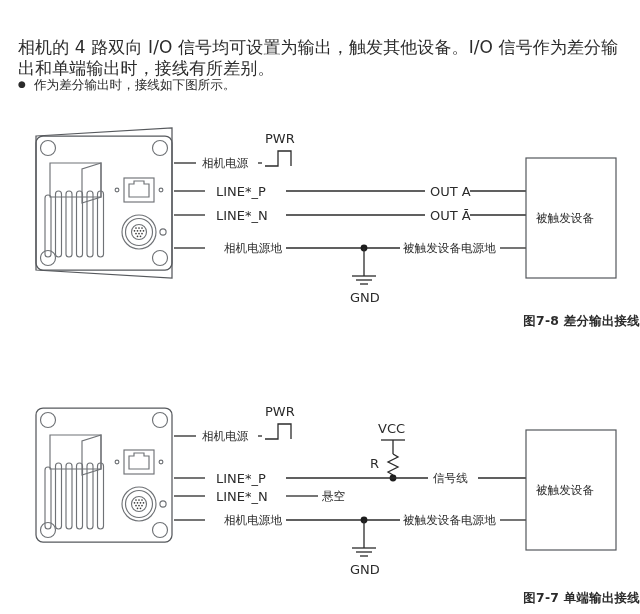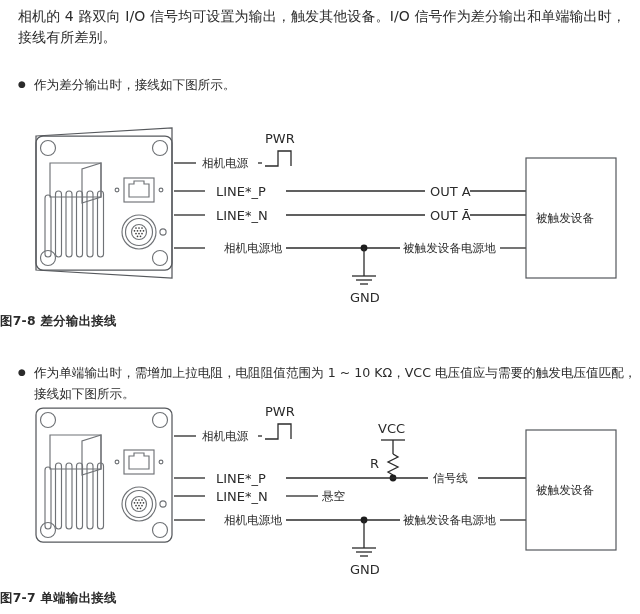--- a/index.html
+++ b/index.html
@@ -18,24 +18,25 @@
   }
   .page {
     position: relative;
     width: 640px;
     height: 614px;
   }
 
   
   .para {
     position: absolute;
-    font-size: 14px;
+    font-size: 17px;
     line-height: 21px;
     color: #2b2b2b;
     letter-spacing: 0.1px;
+    margin-top: 31px;
   }
   #intro-para {
     left: 18px;
     top: 6px;
     width: 608px;
   }
   .bullet-para {
     position: absolute;
     font-size: 12.6px;
     line-height: 21px;
@@ -59,21 +60,21 @@
   }
   #bullet-single {
     left: 18px;
     top: 350px;
     width: 606px;
   }
 
   .fig-caption {
     position: absolute;
     width: 640px;
-    text-align: left;
+    text-align: right;
     font-size: 12.4px;
     font-weight: bold;
     color: #2b2b2b;
     letter-spacing: 0.3px;
   }
   #caption-1 { top: 313px; left: 0; }
   #caption-2 { top: 590px; left: 0; }
 
   
   .diagram {
@@ -200,21 +201,20 @@
 
       <g>
         <rect class="box-ln" x="526" y="40" width="90" height="120"></rect>
         <text class="lbl-cn" x="536" y="104">被触发设备</text>
       </g>
     </svg>
   </div>
 
   <div class="fig-caption" id="caption-1">图7-8  差分输出接线</div>
 
-  <div class="bullet-para" id="bullet-single">作为单端输出时，需增加上拉电阻，电阻阻值范围为 1 ~ 10 KΩ，VCC 电压值应与需要的触发电压值匹配，接线如下图所示。</div>
 
   <div class="diagram" id="diagram-2">
     <svg width="640" height="190" viewBox="0 0 640 190" xmlns="http://www.w3.org/2000/svg">
 
       <g>
         <rect class="cam-ln-d" x="36" y="10" width="136" height="134" rx="7" ry="7" fill="#ffffff"></rect>
         <circle class="cam-ln" cx="48" cy="22" r="7.5" fill="#ffffff"></circle>
         <circle class="cam-ln" cx="160" cy="22" r="7.5" fill="#ffffff"></circle>
         <circle class="cam-ln" cx="48" cy="132" r="7.5" fill="#ffffff"></circle>
         <circle class="cam-ln" cx="160" cy="132" r="7.5" fill="#ffffff"></circle>

